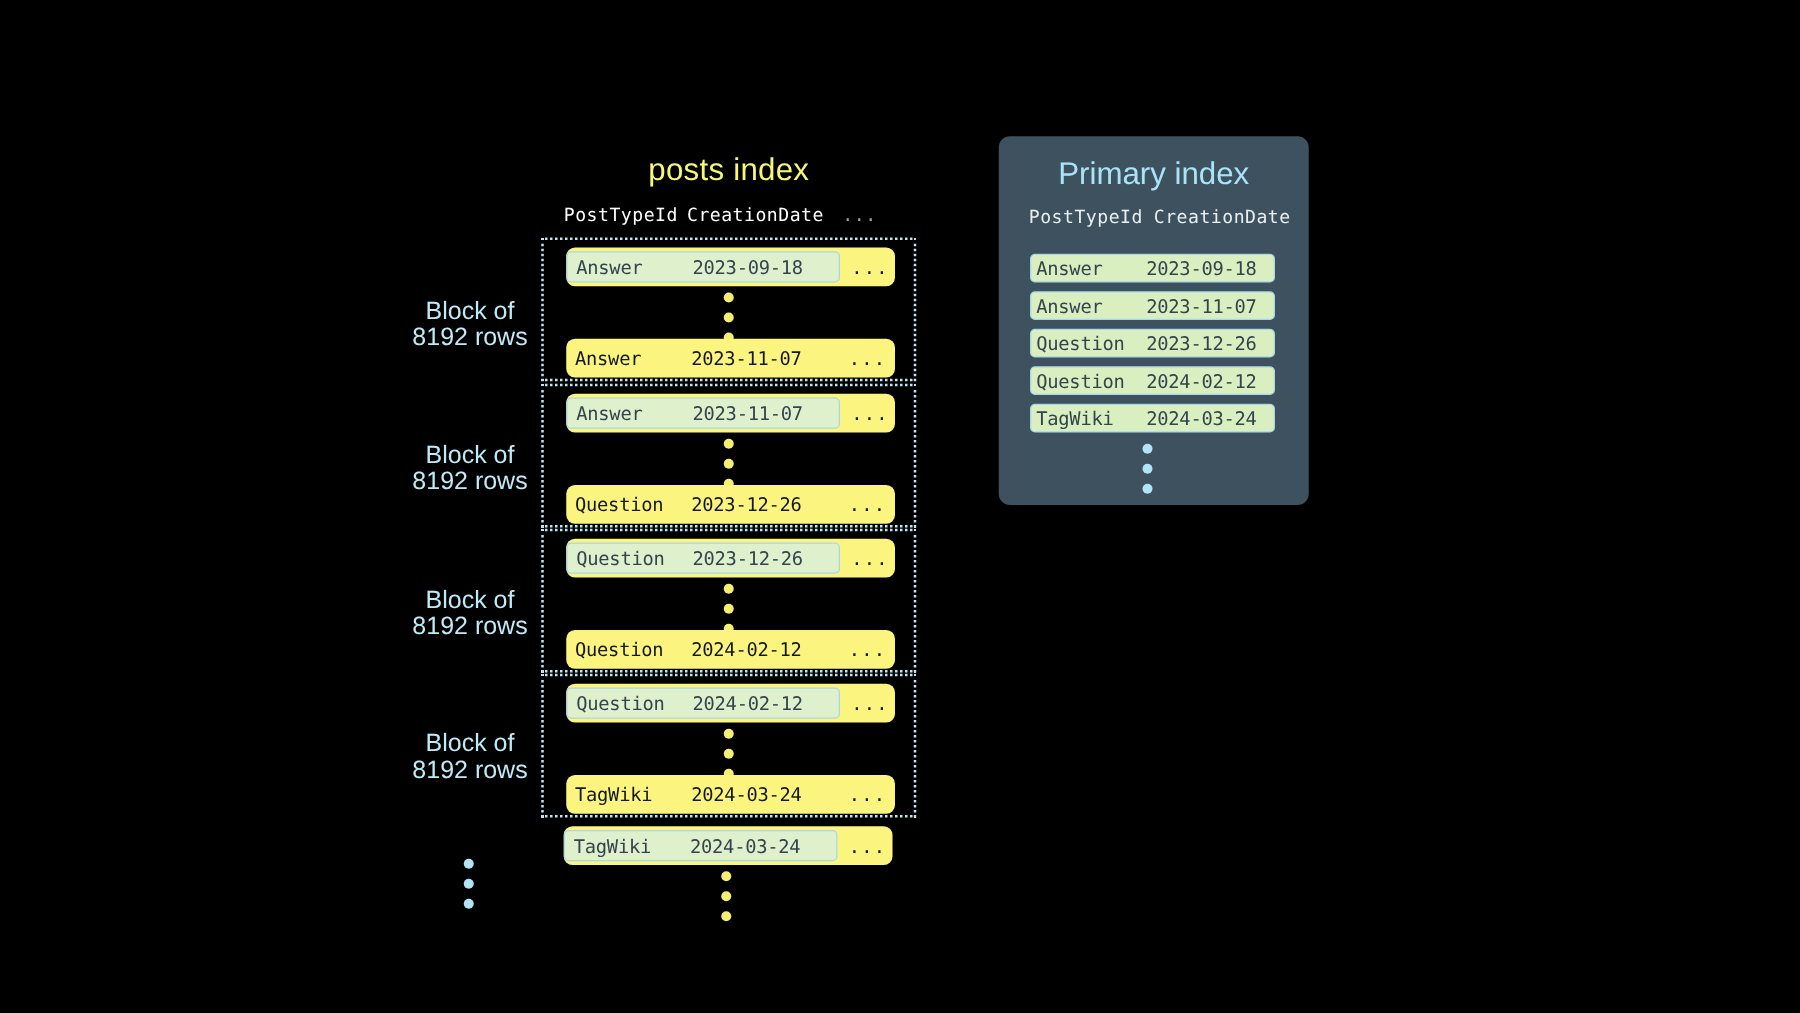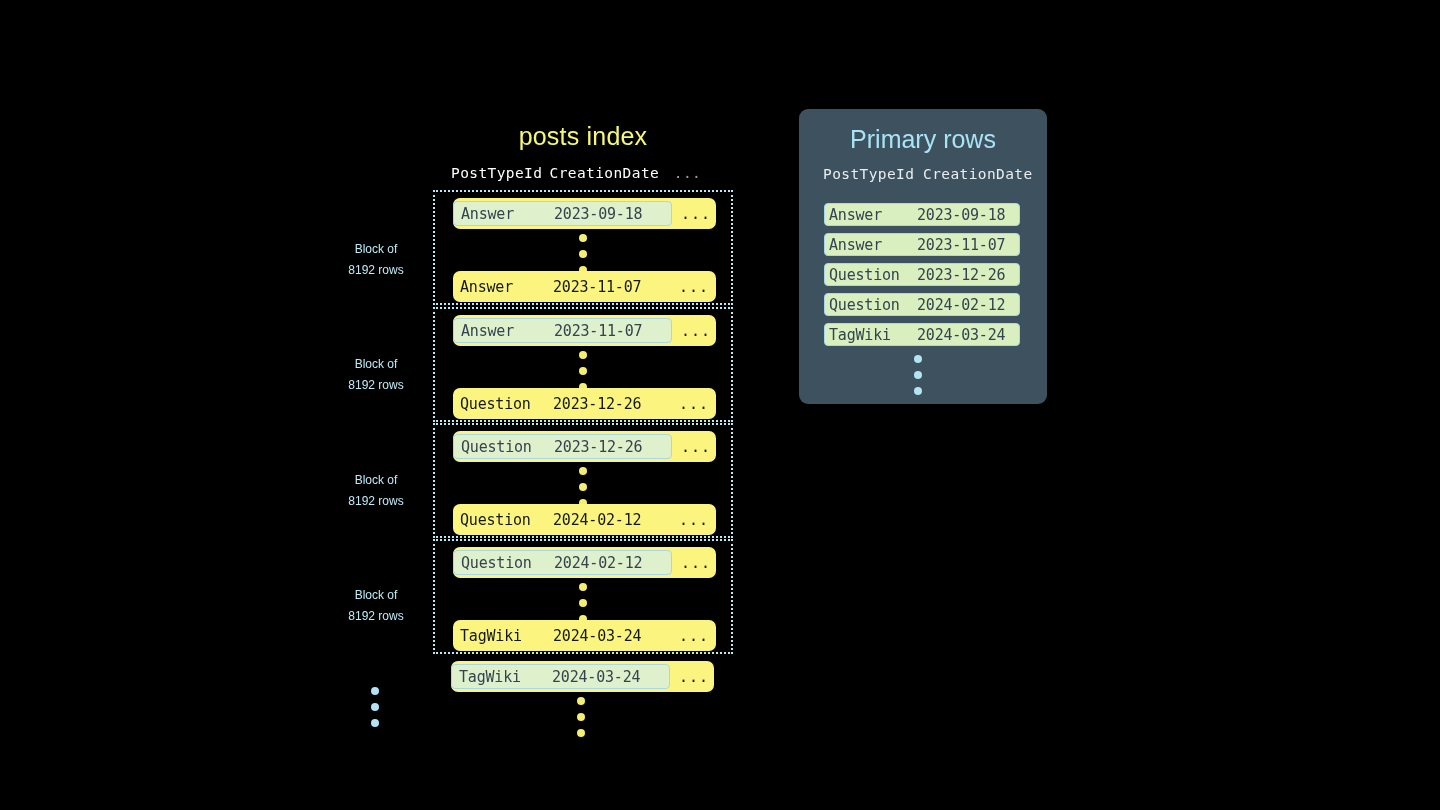--- a/index.html
+++ b/index.html
@@ -49,21 +49,21 @@
   .block {
     left: 433px;
     width: 300px;
     border: 2px dotted #b9e9f5;
     box-sizing: border-box;
   }
   .block-label {
     width: 140px;
     text-align: center;
     color: #bfeaf7;
-    font-size: 12px;
+    font-size: 20px;
     line-height: 21px;
     left: 306px;
   }
 
   
   .row-pill {
     position: absolute;
     left: 18px;
     width: 263px;
     height: 31px;
@@ -301,21 +301,21 @@
     <i></i>
     <i></i>
   </div>
 <div class="abs vdots blue" style="left:371px; top:687px">
     <i></i>
     <i></i>
     <i></i>
   </div>
 
 <div class="abs" id="primary-index-panel">
-  <div id="primary-index-title">Primary rows</div>
+  <div id="primary-index-title">Primary index</div>
 
   <div class="mono" id="index-col-headers">
     <span class="h-type">PostTypeId</span>
     <span class="h-date">CreationDate</span>
   </div>
 
   <div class="idx-row mono" style="top:94px">
     <span class="c-type">Answer</span>
     <span class="c-date">2023-09-18</span>
   </div>

